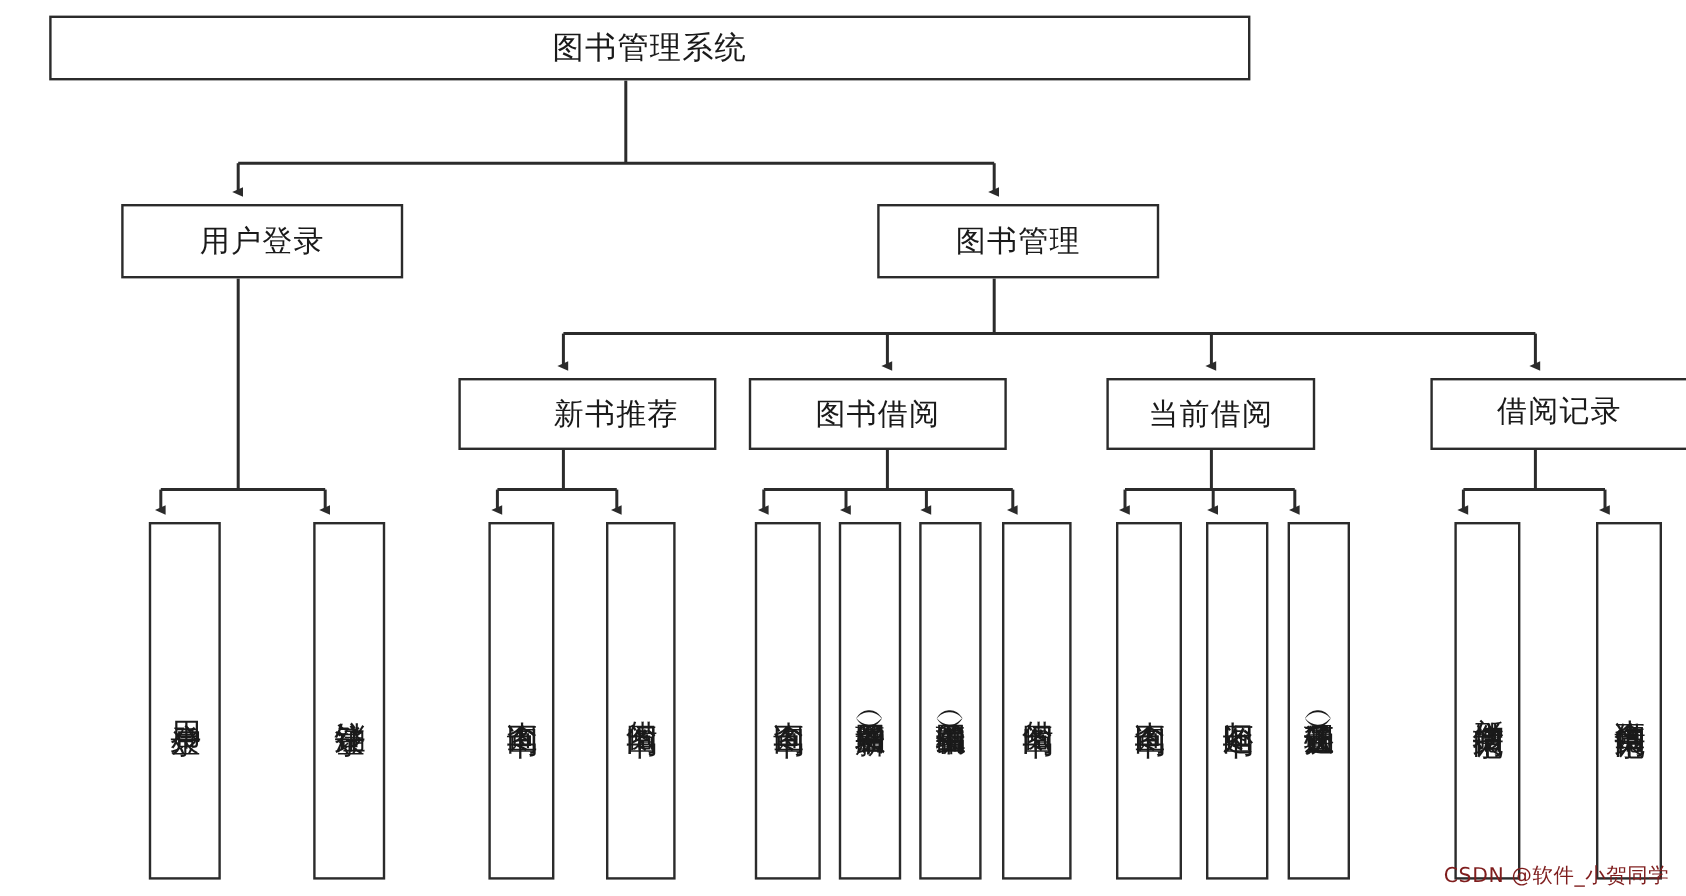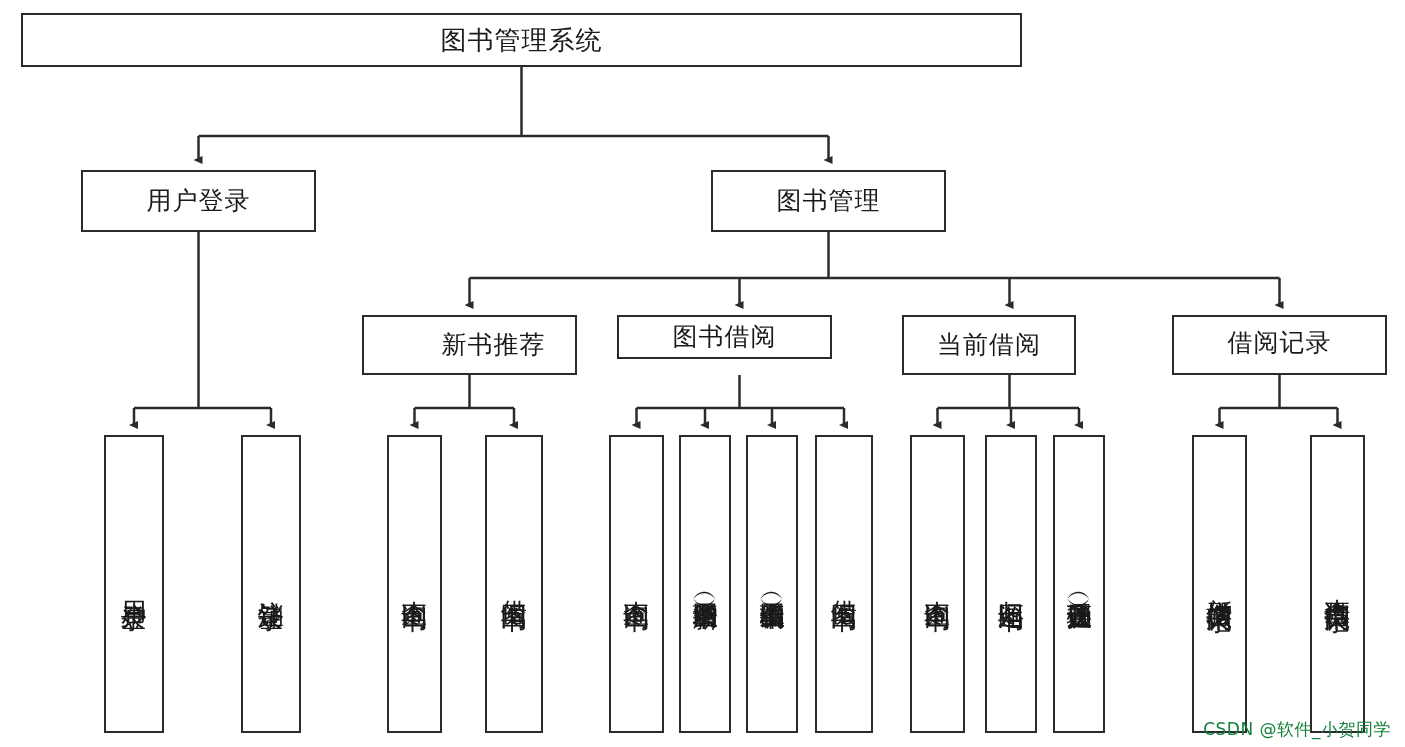--- a/index.html
+++ b/index.html
@@ -13,20 +13,21 @@
   #diagram{position:absolute;left:0;top:0;width:1405px;height:747px;}
   .node{
     position:absolute;
     box-sizing:border-box;
     background:#ffffff;
     border:2.5px solid #2b2b2b;
     display:flex;
     align-items:center;
     justify-content:center;
     color:#1a1a1a;
+    margin-left:20px;
   }
   .node.horiz .label{
     font-size:25px;
     letter-spacing:1px;
     line-height:1.1;
     white-space:nowrap;
   }
   .node.vert{
     padding:6px 2px;
   }
@@ -44,21 +45,21 @@
     letter-spacing:0px;
     line-height:1.1;
   }
   #root .label{font-size:26px;}
   .connectors{position:absolute;left:0;top:0;width:1405px;height:747px;pointer-events:none;}
   .watermark{
     position:absolute;
     right:14px;
     bottom:6px;
     font-size:17px;
-    color:#15803d;
+    color:#7f1d1d;
     letter-spacing:0.5px;
     white-space:nowrap;
   }
 </style>
 </head>
 <body>
 
 <div id="diagram">
 
   <svg class="connectors" width="1405" height="747" viewBox="0 0 1405 747">
@@ -120,21 +121,21 @@
         <span class="label">用户登录</span>
       </div>
       <div class="node horiz" style="left: 711px; top: 170px; width: 235px; height: 62px;">
         <span class="label">图书管理</span>
       </div>
     </div>
   <div id="level2-nodes">
       <div class="node horiz" style="left: 362px; top: 315px; width: 215px; height: 60px; padding-left: 48px;">
         <span class="label">新书推荐</span>
       </div>
-      <div class="node horiz" style="left: 617px; top: 315px; width: 215px; height: 44px;">
+      <div class="node horiz" style="left: 604px; top: 315px; width: 215px; height: 60px;">
         <span class="label">图书借阅</span>
       </div>
       <div class="node horiz" style="left: 902px; top: 315px; width: 174px; height: 60px;">
         <span class="label">当前借阅</span>
       </div>
       <div class="node horiz" style="left: 1172px; top: 315px; width: 215px; height: 60px; font-family: Liberation Mono, monospace;">
         <span class="label">借阅记录</span>
       </div>
     </div>
   <div id="leaf-nodes">

